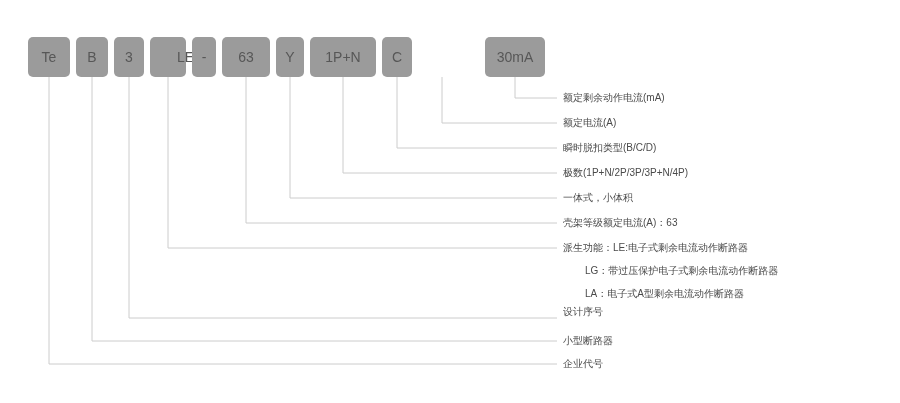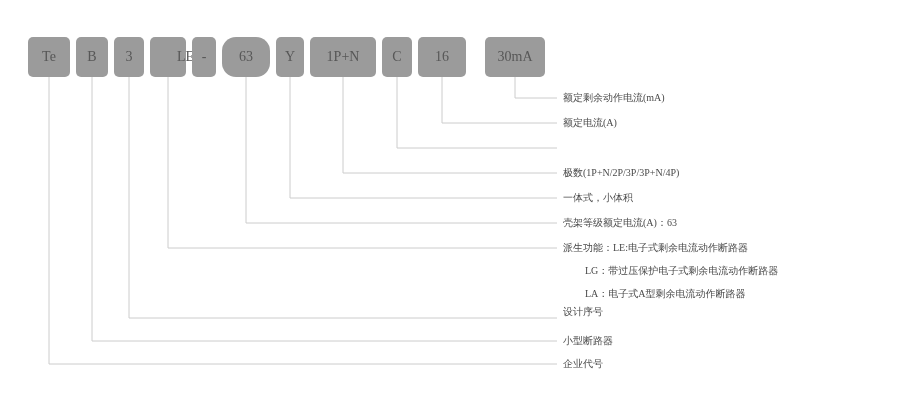--- a/index.html
+++ b/index.html
@@ -5,21 +5,21 @@
   html, body {
     margin: 0;
     padding: 0;
     background: #ffffff;
   }
   #page {
     position: relative;
     width: 900px;
     height: 403px;
     background: #ffffff;
-    font-family: Liberation Serif, serif;
+    font-family: Liberation Sans, sans-serif;
     overflow: hidden;
   }
   
   #code-row {
     position: absolute;
     left: 0;
     top: 0;
     width: 900px;
     height: 100px;
   }
@@ -69,44 +69,44 @@
 <body>
 
 <div id="page">
 
   <div id="code-row">
       <div class="code-box" style="left: 28px; width: 42px;">Te</div>
       <div class="code-box" style="left: 76px; width: 32px;">B</div>
       <div class="code-box" style="left: 114px; width: 30px;">3</div>
       <div class="code-box" style="left: 150px; width: 36px; padding-left: 27px;">LE</div>
       <div class="code-box" style="left: 192px; width: 24px;">-</div>
-      <div class="code-box" style="left: 222px; width: 48px; border-radius: 14px;">63</div>
+      <div class="code-box" style="left: 222px; width: 48px;">63</div>
       <div class="code-box" style="left: 276px; width: 28px;">Y</div>
       <div class="code-box" style="left: 310px; width: 66px;">1P+N</div>
       <div class="code-box" style="left: 382px; width: 30px;">C</div>
-      <div class="code-box" style="left: 418px; width: 48px;">16</div>
       <div class="code-box" style="left: 485px; width: 60px;">30mA</div>
     </div>
 
   <svg id="leader-lines" viewBox="0 0 900 403" xmlns="http://www.w3.org/2000/svg">
       <path d="M 515 77 L 515 98 L 557 98" fill="none" stroke="#cccccc" stroke-width="1"></path>
       <path d="M 442 77 L 442 123 L 557 123" fill="none" stroke="#cccccc" stroke-width="1"></path>
       <path d="M 397 77 L 397 148 L 557 148" fill="none" stroke="#cccccc" stroke-width="1"></path>
       <path d="M 343 77 L 343 173 L 557 173" fill="none" stroke="#cccccc" stroke-width="1"></path>
       <path d="M 290 77 L 290 198 L 557 198" fill="none" stroke="#cccccc" stroke-width="1"></path>
       <path d="M 246 77 L 246 223 L 557 223" fill="none" stroke="#cccccc" stroke-width="1"></path>
       <path d="M 168 77 L 168 248 L 557 248" fill="none" stroke="#cccccc" stroke-width="1"></path>
       <path d="M 129 77 L 129 318 L 557 318" fill="none" stroke="#cccccc" stroke-width="1"></path>
       <path d="M 92 77 L 92 341 L 557 341" fill="none" stroke="#cccccc" stroke-width="1"></path>
       <path d="M 49 77 L 49 364 L 557 364" fill="none" stroke="#cccccc" stroke-width="1"></path>
     </svg>
 
   <div id="labels">
       <div class="label-row" style="top: 90px;">额定剩余动作电流(mA)</div>
       <div class="label-row" style="top: 115px;">额定电流(A)</div>
+      <div class="label-row" style="top: 140px;">瞬时脱扣类型(B/C/D)</div>
       <div class="label-row" style="top: 165px;">极数(1P+N/2P/3P/3P+N/4P)</div>
       <div class="label-row" style="top: 190px;">一体式，小体积</div>
       <div class="label-row" style="top: 215px;">壳架等级额定电流(A)：63</div>
       <div class="label-row" style="top: 240px;">派生功能：LE:电子式剩余电流动作断路器</div>
       <div class="label-row sub" style="top: 263px;">LG：带过压保护电子式剩余电流动作断路器</div>
       <div class="label-row sub" style="top: 286px;">LA：电子式A型剩余电流动作断路器</div>
       <div class="label-row" style="top: 304px;">设计序号</div>
       <div class="label-row" style="top: 333px;">小型断路器</div>
       <div class="label-row" style="top: 356px;">企业代号</div>
     </div>

